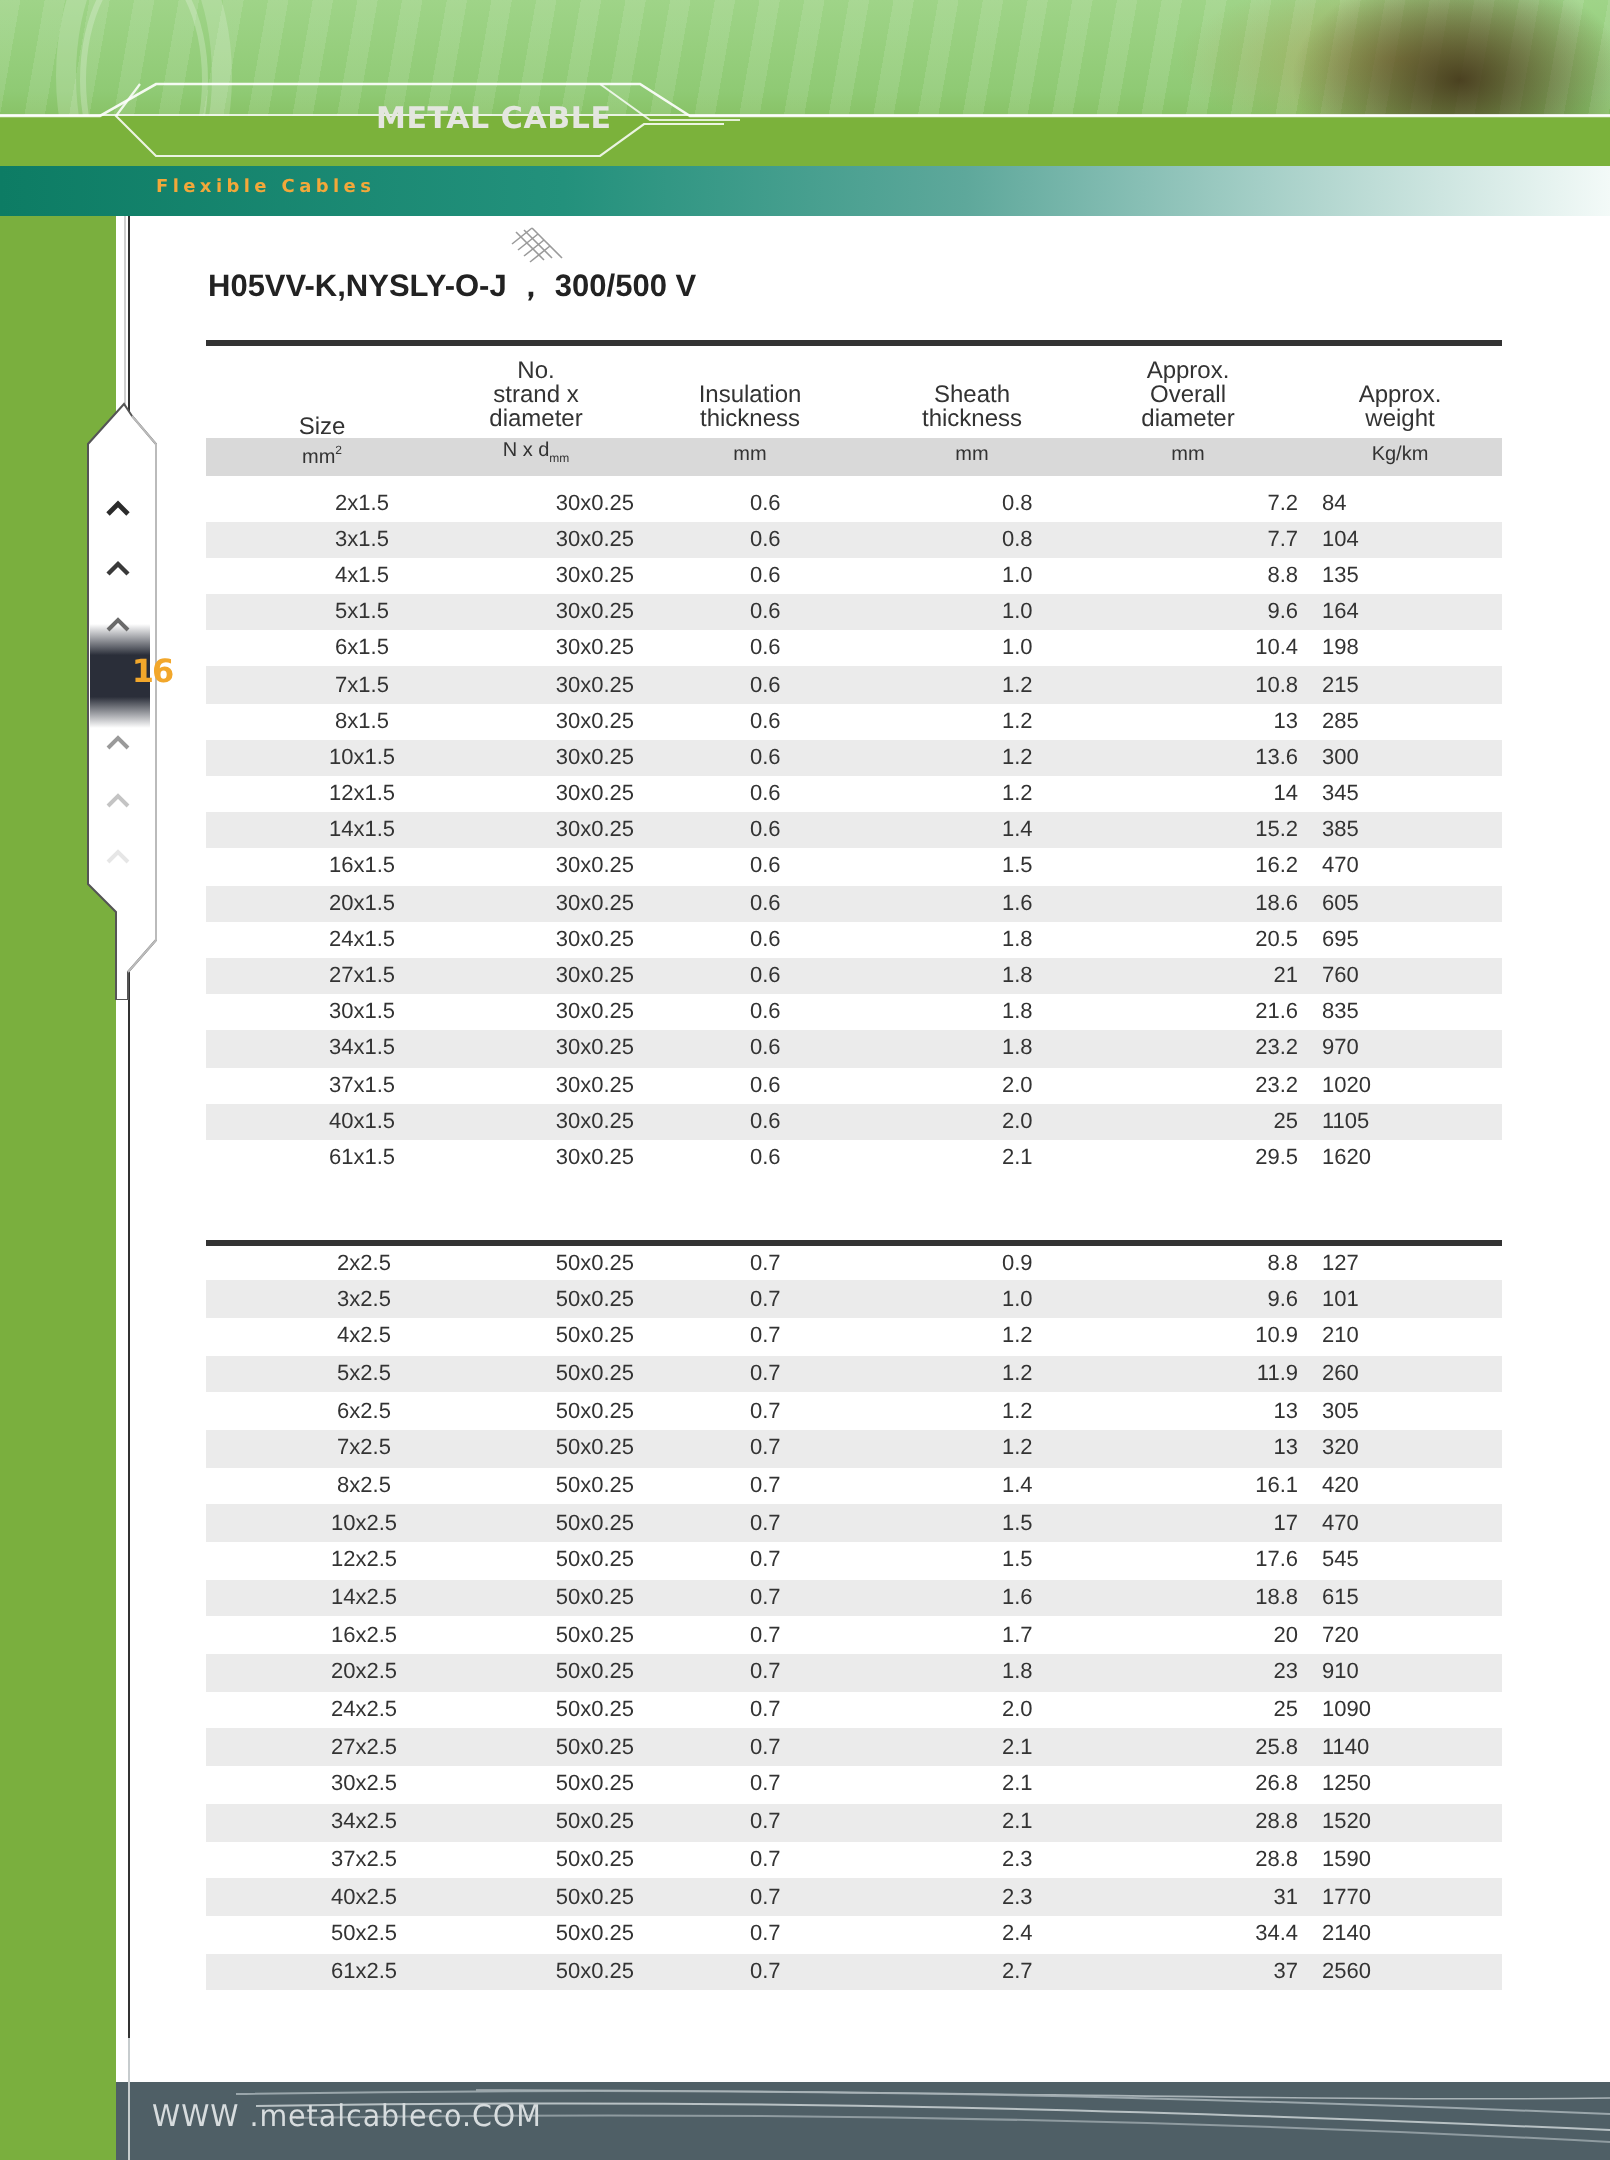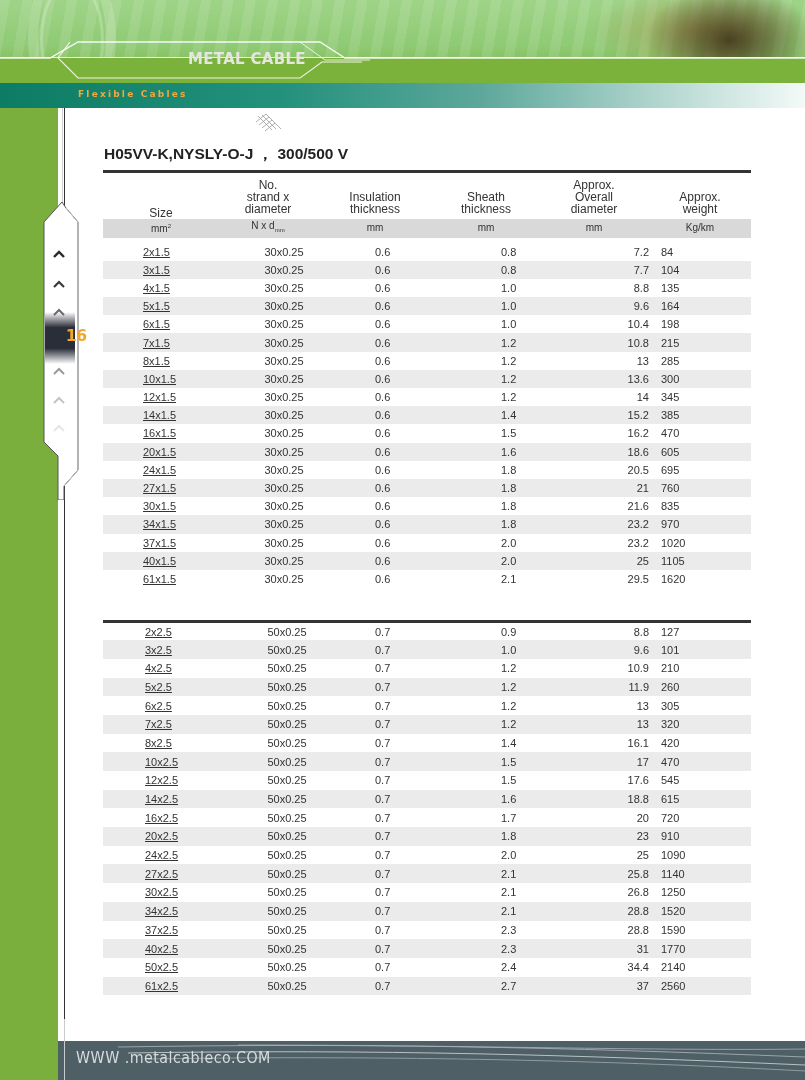--- a/index.html
+++ b/index.html
@@ -61,21 +61,21 @@
   .page-num {
     position: absolute; left: 47px; top: 326px; width: 26px; text-align: center;
     font-size: 16px; font-weight: bold; color: #f2a72b; letter-spacing: -1px;
     font-family: "DejaVu Sans", sans-serif;
     margin-left: 16px;
   }
 
   
   .mesh-icon { position: absolute; left: 254px; top: 112px; }
   .doc-title {
-    position: absolute; left: 104px; top: 144px; font-size: 15.5px; font-weight: bold; color: #222;
+    position: absolute; left: 104px; top: 133px; font-size: 15.5px; font-weight: bold; color: #222;
     white-space: pre;
   }
 
   .spec-table {
     position: absolute; left: 103px; width: 648px; border-collapse: collapse; table-layout: fixed;
     font-size: 11px; color: #333;
   }
   .spec-table col.c0 { width: 116px; }
   .spec-table col.c1 { width: 98px; }
   .spec-table col.c2 { width: 116px; }
@@ -87,22 +87,22 @@
   #table2 { top: 620px; border-top: 3px solid #333; }
 
   .spec-table th { font-weight: normal; font-size: 12px; color: #333; line-height: 12px; vertical-align: bottom; text-align: center; }
   .spec-table thead tr.labels th { height: 47px; padding-bottom: 4px; }
   .spec-table thead tr.labels th.size { padding-bottom: 0px; }
   .spec-table thead tr.units th { background: #d9d9d9; height: 19px; font-size: 10px; vertical-align: middle; }
   .spec-table thead tr.spacer td { height: 5px; }
   .spec-table tbody td { height: 18.2px; text-align: center; vertical-align: middle; line-height: 14px; }
   #table2 tbody td { height: 18.7px; }
   .spec-table tbody tr:nth-child(even) td { background: #ebebeb; }
-  .spec-table td.c0 { text-align: left; padding-left: 40px; text-decoration: underline; }
-  .spec-table td.c1 { text-align: center; padding-left: 32px; }
+  .spec-table td.c0 { text-align: center; padding-left: 40px; }
+  .spec-table td.c1 { text-align: right; padding-left: 32px; }
   .spec-table td.c2 { text-align: left; padding-left: 58px; }
   .spec-table td.c3 { text-align: left; padding-left: 68px; }
   .spec-table td.c4 { text-align: right; padding-left: 8px; }
   .spec-table td.c5 { text-align: left; padding-left: 12px; }
   #table2 td.c0 { padding-left: 42px; }
   #table2 td.c1 { padding-left: 38px; margin-top: 12px; }
   sub.mm { font-size: 6px; }
   sup.sq { font-size: 6px; }
 
   

